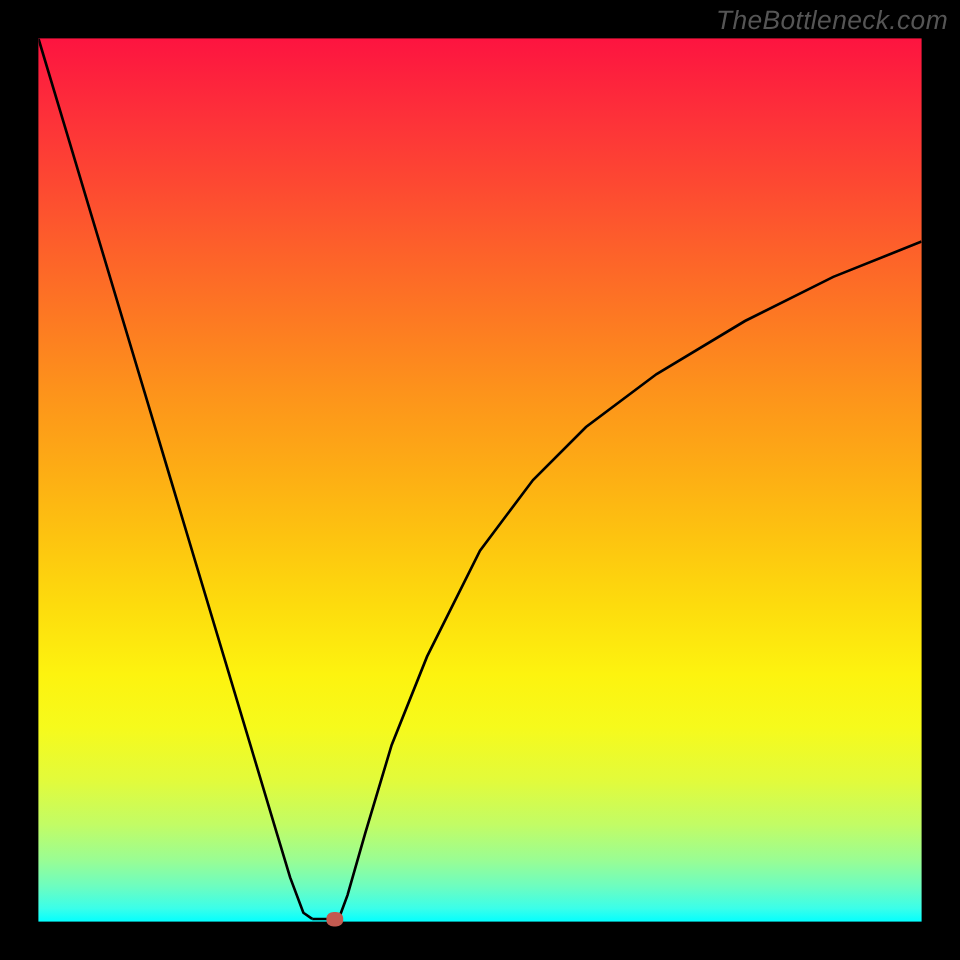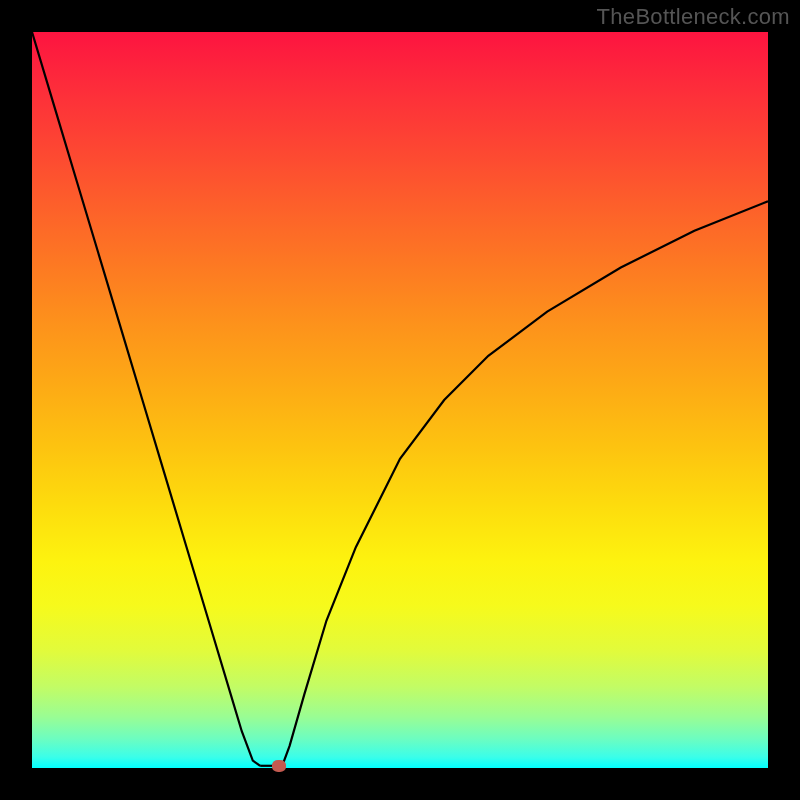--- a/index.html
+++ b/index.html
@@ -50,20 +50,21 @@
     );
   }
   .attribution {
     position: absolute;
     top: 4px;
     right: 10px;
     color: #555;
     font-size: 22px;
     letter-spacing: 0.3px;
     font-weight: 500;
+    font-style: italic;
   }
   svg.curves {
     position: absolute;
     left: 0;
     top: 0;
     width: 100%;
     height: 100%;
   }
   .marker {
     position: absolute;

